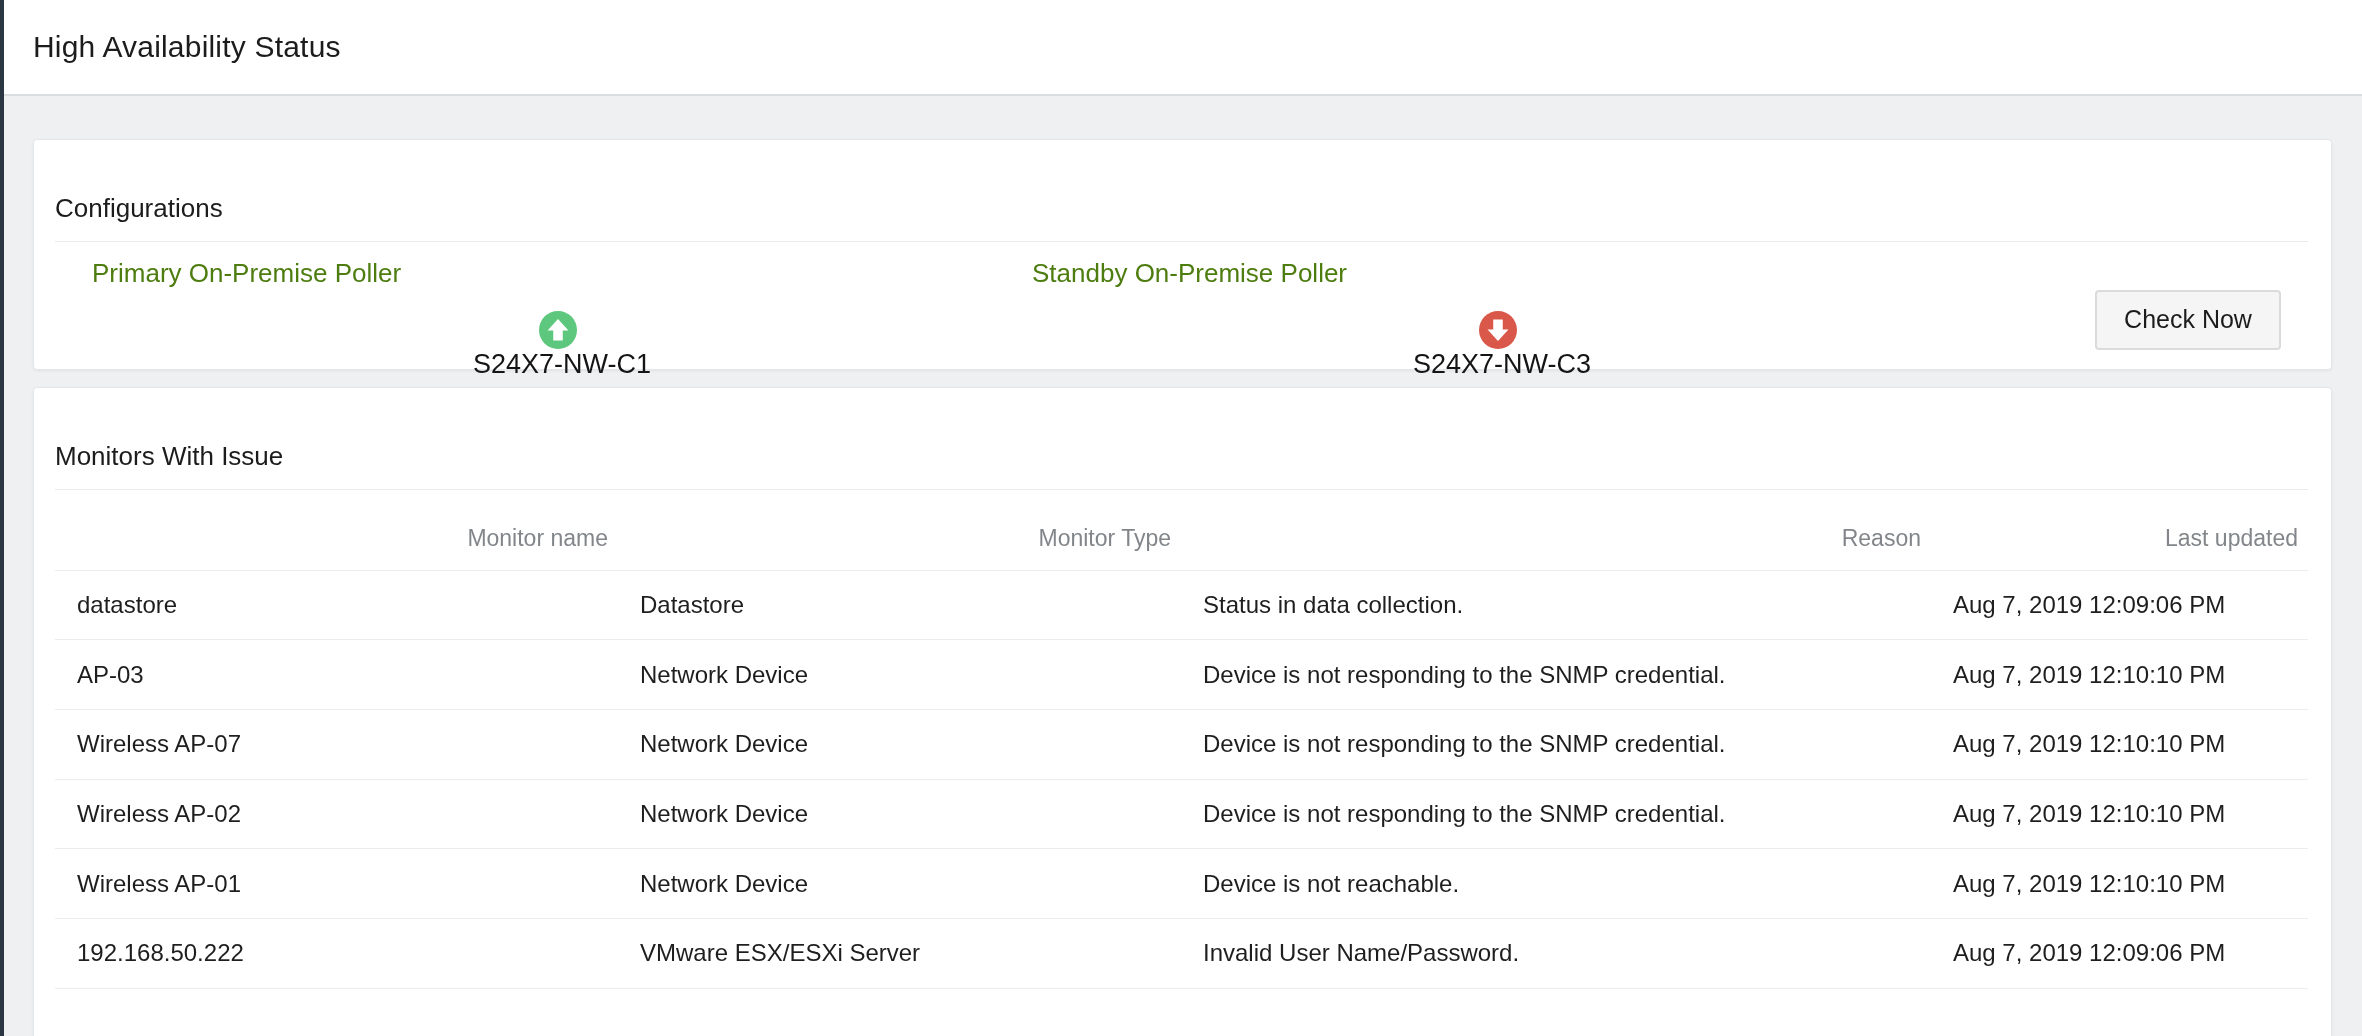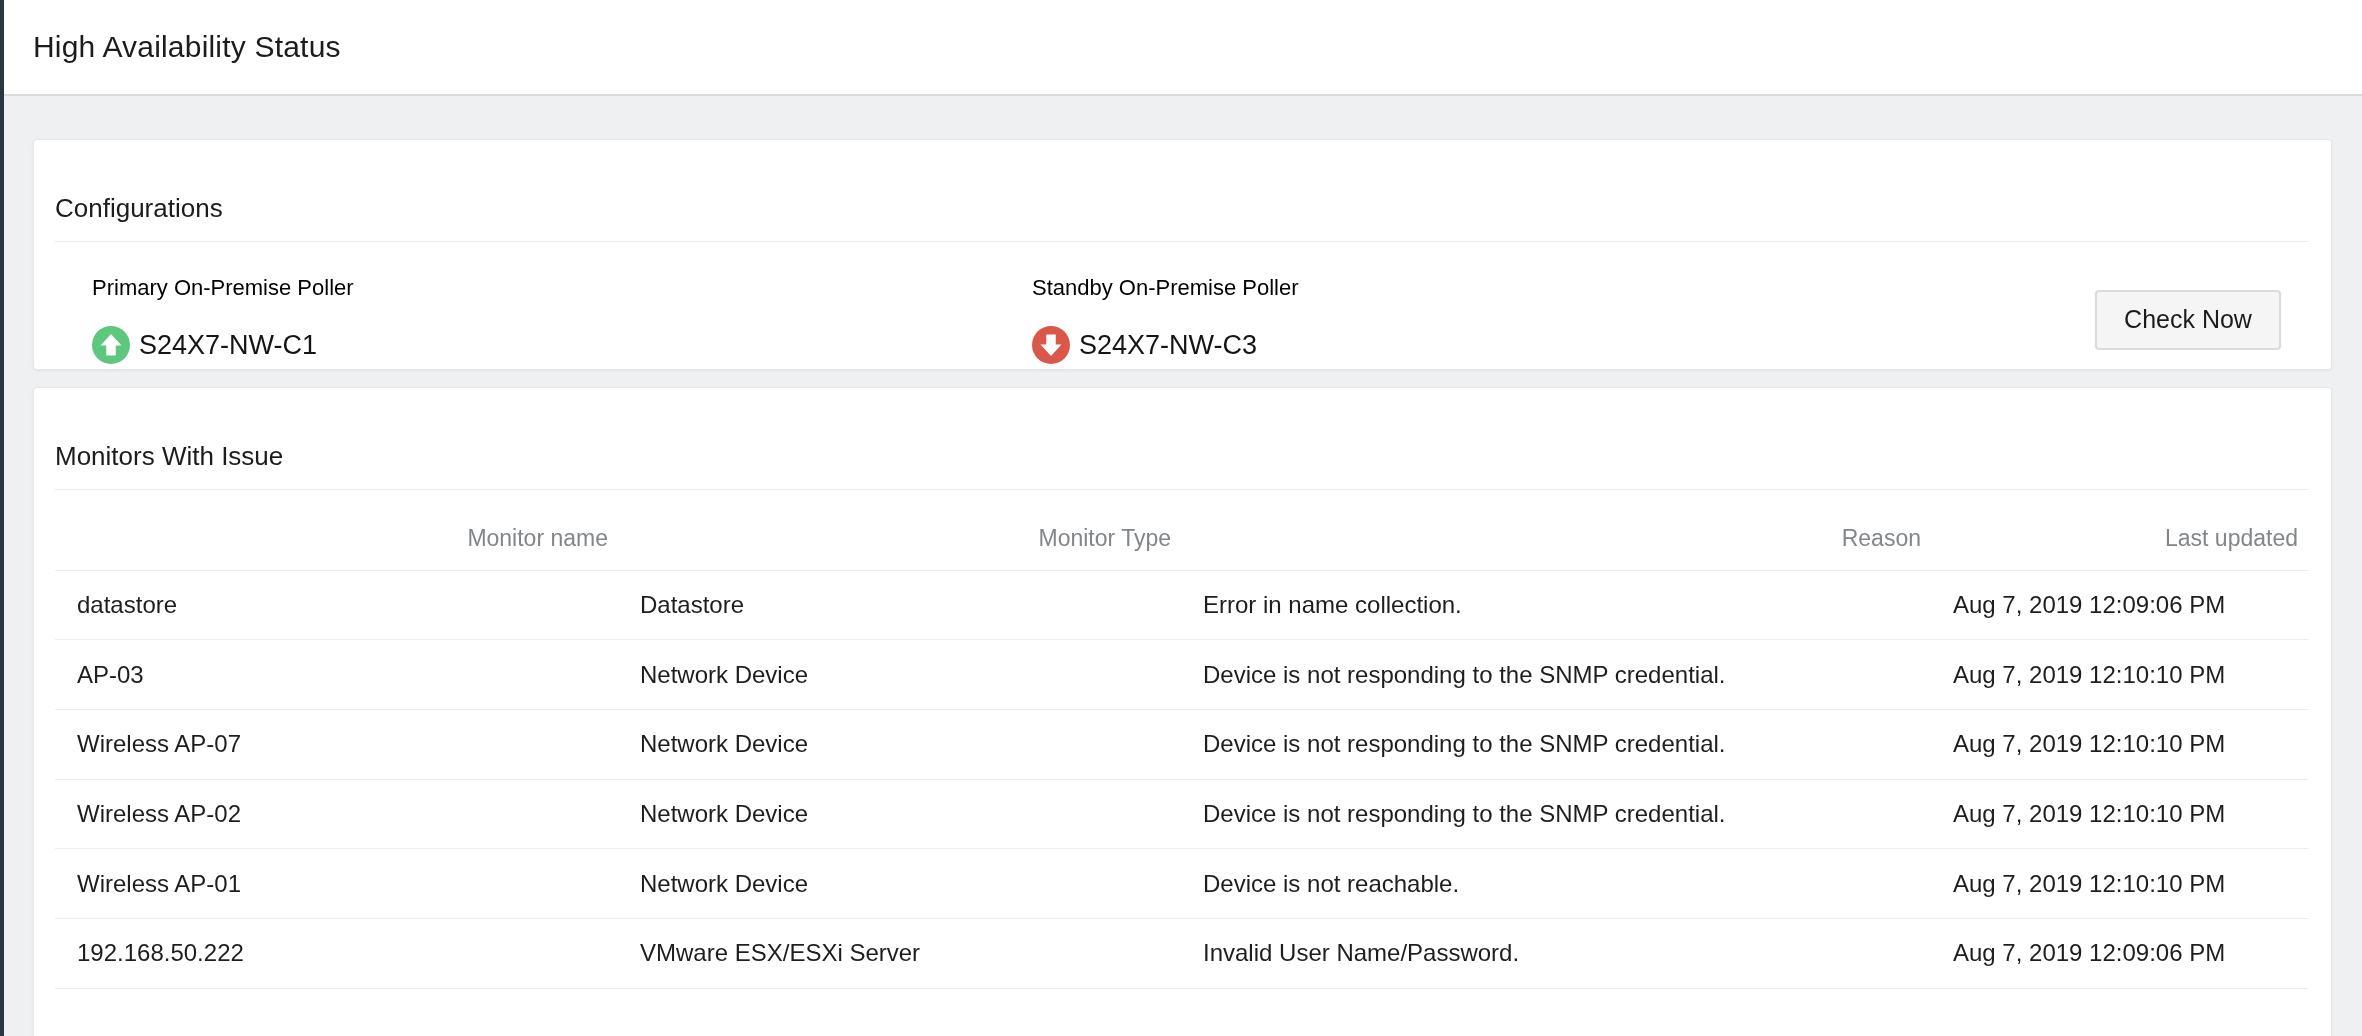--- a/index.html
+++ b/index.html
@@ -43,26 +43,26 @@
 
   
   .config-card { height: 231px; margin-bottom: 17px; }
   .config-body {
     display: flex; align-items: center;
     height: 155px; padding: 0 28px 0 58px;
   }
   .pollers { display: flex; }
   .poller { width: 940px; }
   .poller-label {
-    font-size: 22px; line-height: 26px; color: #000000;
+    font-size: 26px; line-height: 26px; color: #4d7c0f;
     margin-bottom: 25px;
   }
   .poller-name {
     display: flex; align-items: center;
-    font-size: 27px; color: #151515;
+    font-size: 27px; color: #151515; flex-direction: column;
   }
   .status-icon { width: 38px; height: 38px; margin-right: 9px; display: inline-flex; flex: none; }
   .status-icon svg { width: 38px; height: 38px; display: block; }
   .status-icon.down svg { transform: rotate(180deg); }
   .check-now {
     margin-left: auto; margin-right: 22px;
     width: 186px; height: 60px;
     background: #f5f5f5;
     border: 2px solid #dbdbdb; border-radius: 4px;
     font-family: inherit; font-size: 25px; color: #1c1c1c;
@@ -151,21 +151,21 @@
             <th>Monitor name</th>
             <th>Monitor Type</th>
             <th>Reason</th>
             <th>Last updated</th>
           </tr>
       </thead>
       <tbody id="monitors-body">
   <tr>
     <td>datastore</td>
     <td>Datastore</td>
-    <td>Error in name collection.</td>
+    <td>Status in data collection.</td>
     <td>Aug 7, 2019 12:09:06 PM</td>
   </tr>
 
   <tr>
     <td>AP-03</td>
     <td>Network Device</td>
     <td>Device is not responding to the SNMP credential.</td>
     <td>Aug 7, 2019 12:10:10 PM</td>
   </tr>
 

